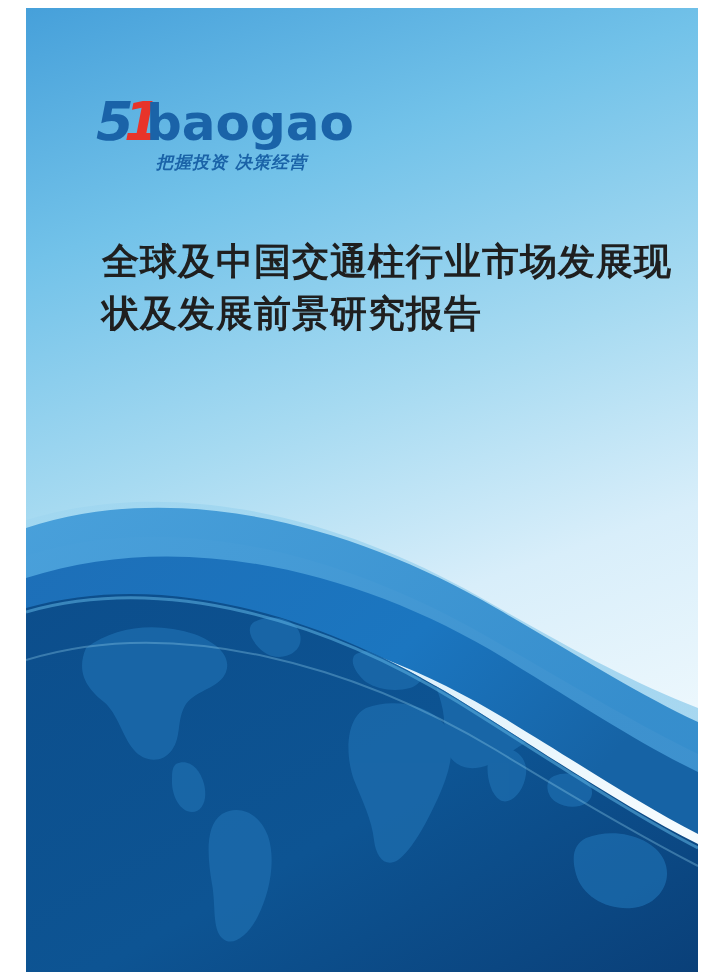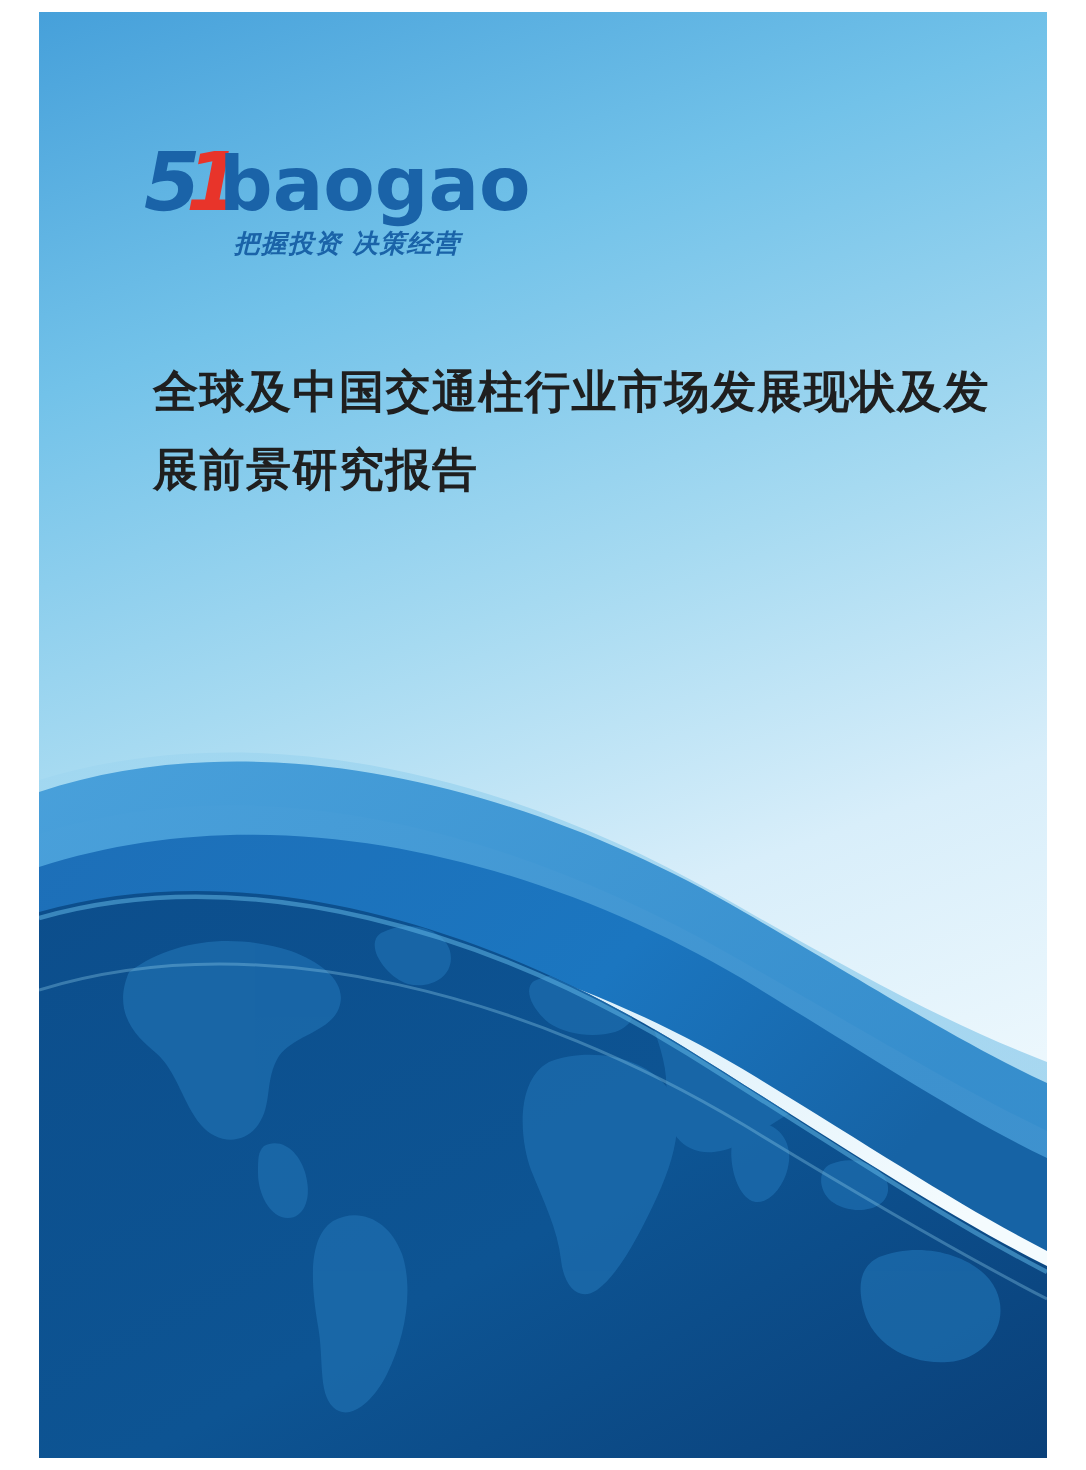--- a/index.html
+++ b/index.html
@@ -47,21 +47,21 @@
     display: block;
     width: 260px;
     height: 86px;
   }
   
   .title {
     position: absolute;
     left: 76px;
     top: 228px;
     width: 580px;
-    font-size: 30px;
+    font-size: 37px;
     line-height: 52px;
     letter-spacing: 1px;
     color: #1f1f1f;
     font-weight: 700;
     font-family: "DejaVu Sans", "Liberation Sans", sans-serif;
   }
 </style>
 </head>
 <body>
 

